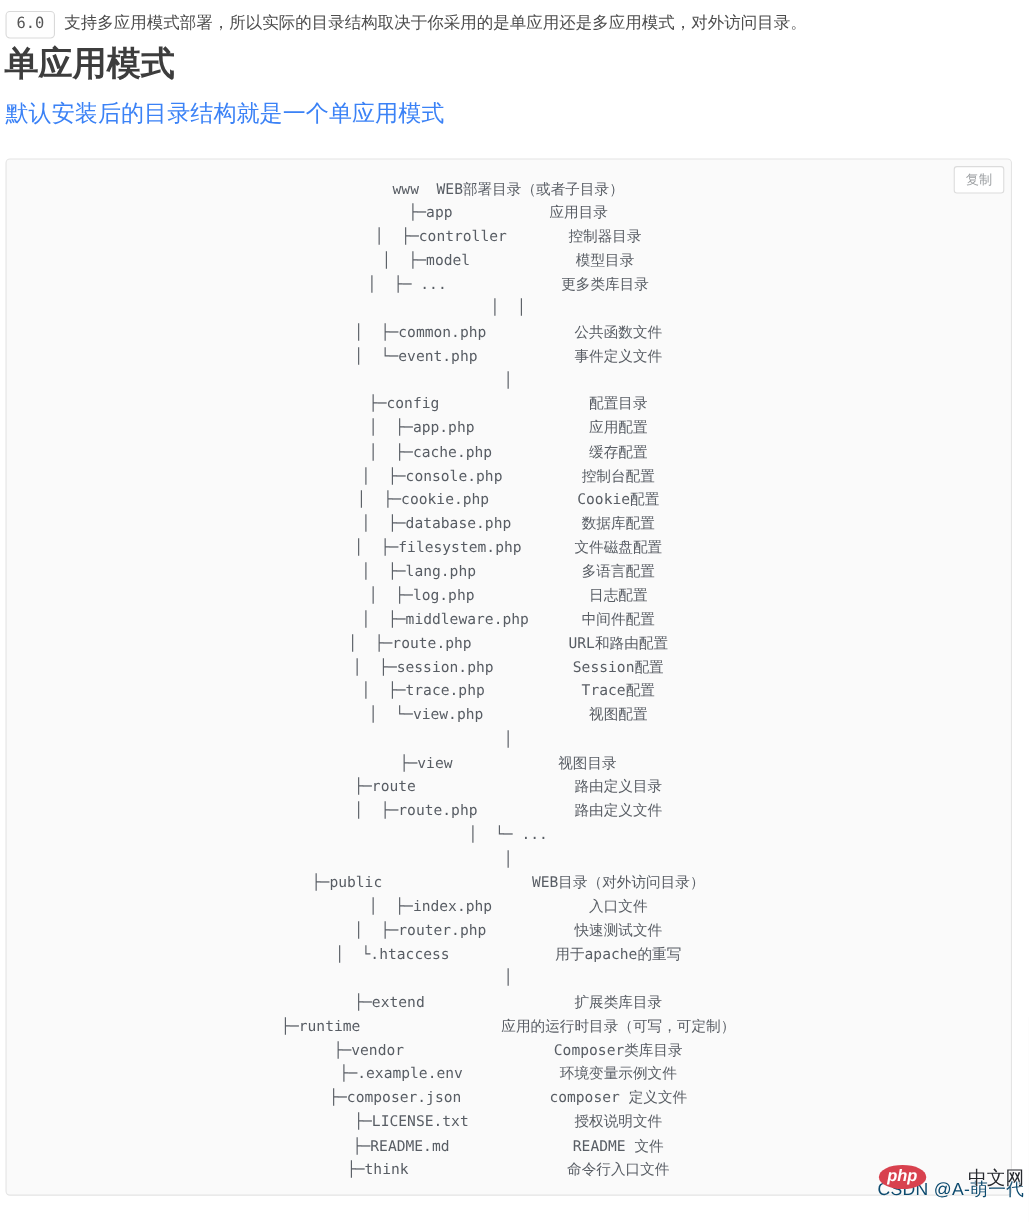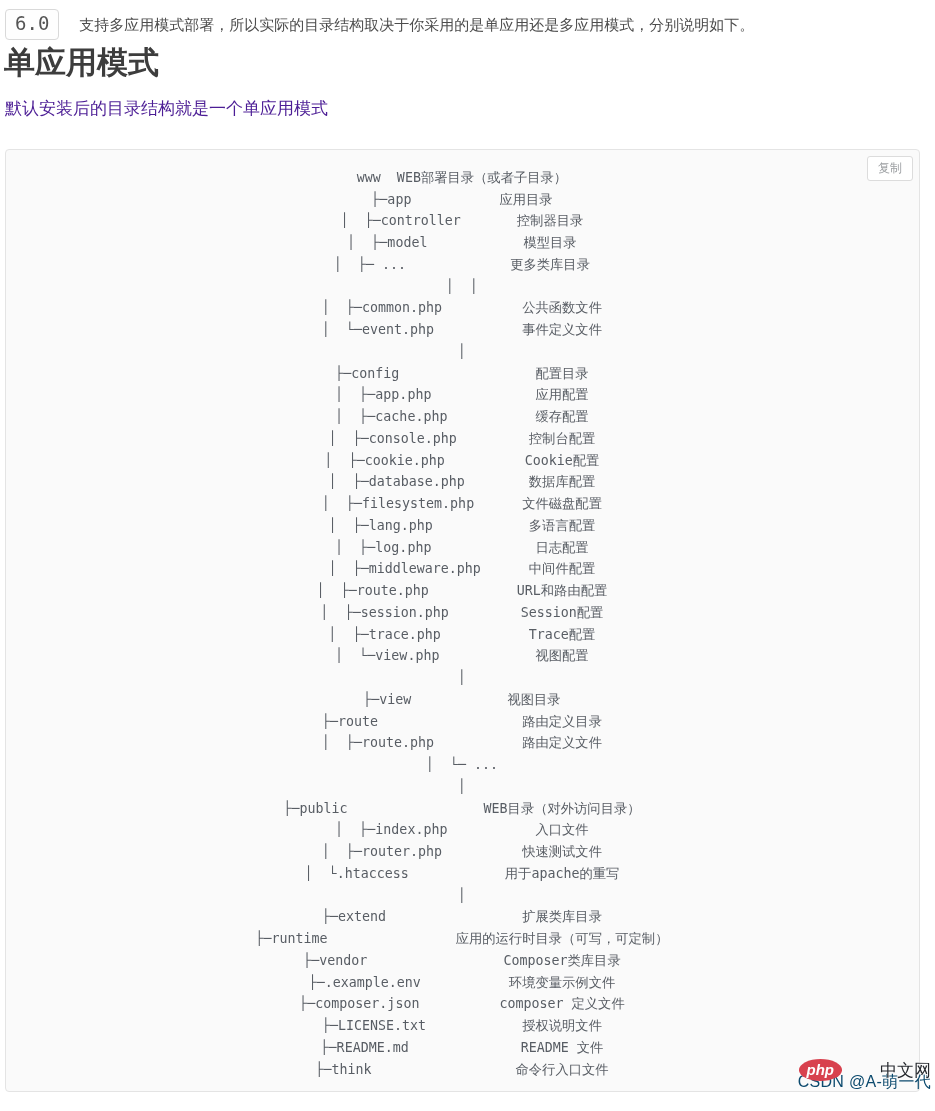--- a/index.html
+++ b/index.html
@@ -12,43 +12,43 @@
     color:#4d4d4d;
   }
   .intro {
     margin:9px 5px 0 5px;
     font-size:15px;
     line-height:24px;
     color:#4d4d4d;
   }
   .badge {
     font-family:"DejaVu Sans Mono","Liberation Mono",monospace;
-    font-size:19px;
+    font-size:14px;
     color:#555;
     background:#fefefe;
     border:1px solid #d9d9d9;
     border-radius:4px;
     padding:2px 9px 3px 9px;
-    margin-right:20px;
+    margin-right:8px;
     display:inline-block;
     line-height:1.25;
     vertical-align:baseline;
   }
   h1.title {
     margin:3px 0 0 4px;
     font-size:31px;
     font-weight:600;
     color:#3d3d3d;
     line-height:40px;
   }
   .desc {
     margin:16px 0 0 5px;
-    font-size:17px;
+    font-size:21px;
     line-height:20px;
-    color:#4c1d95;
+    color:#3b82f6;
   }
   .codewrap {
     position:relative;
     margin:30px 15px 11px 5px;
     background:#fafafa;
     border:1px solid #e4e4e4;
     border-radius:4px;
     padding:17px 14px 11px 13px;
     box-sizing:border-box;
   }
@@ -111,21 +111,21 @@
     margin-top:-7px;
     color:#0c4a6e;
     font-size:16px;
     letter-spacing:0.3px;
   }
 </style>
 </head>
 <body>
 
 <p class="intro">
-  <span class="badge">6.0</span><span>支持多应用模式部署，所以实际的目录结构取决于你采用的是单应用还是多应用模式，分别说明如下。</span>
+  <span class="badge">6.0</span><span>支持多应用模式部署，所以实际的目录结构取决于你采用的是单应用还是多应用模式，对外访问目录。</span>
 </p>
 
 <h1 class="title">单应用模式</h1>
 
 <p class="desc">默认安装后的目录结构就是一个单应用模式</p>
 
 <div class="codewrap">
   <button class="copy-btn">复制</button>
   <div class="code"><div class="code-line">www  WEB部署目录（或者子目录）</div><div class="code-line">├─app           应用目录</div><div class="code-line">│  ├─controller       控制器目录</div><div class="code-line">│  ├─model            模型目录</div><div class="code-line">│  ├─ ...             更多类库目录</div><div class="code-line">│  │</div><div class="code-line">│  ├─common.php          公共函数文件</div><div class="code-line">│  └─event.php           事件定义文件</div><div class="code-line">│</div><div class="code-line">├─config                 配置目录</div><div class="code-line">│  ├─app.php             应用配置</div><div class="code-line">│  ├─cache.php           缓存配置</div><div class="code-line">│  ├─console.php         控制台配置</div><div class="code-line">│  ├─cookie.php          Cookie配置</div><div class="code-line">│  ├─database.php        数据库配置</div><div class="code-line">│  ├─filesystem.php      文件磁盘配置</div><div class="code-line">│  ├─lang.php            多语言配置</div><div class="code-line">│  ├─log.php             日志配置</div><div class="code-line">│  ├─middleware.php      中间件配置</div><div class="code-line">│  ├─route.php           URL和路由配置</div><div class="code-line">│  ├─session.php         Session配置</div><div class="code-line">│  ├─trace.php           Trace配置</div><div class="code-line">│  └─view.php            视图配置</div><div class="code-line">│</div><div class="code-line">├─view            视图目录</div><div class="code-line">├─route                  路由定义目录</div><div class="code-line">│  ├─route.php           路由定义文件</div><div class="code-line">│  └─ ...</div><div class="code-line">│</div><div class="code-line">├─public                 WEB目录（对外访问目录）</div><div class="code-line">│  ├─index.php           入口文件</div><div class="code-line">│  ├─router.php          快速测试文件</div><div class="code-line">│  └.htaccess            用于apache的重写</div><div class="code-line">│</div><div class="code-line">├─extend                 扩展类库目录</div><div class="code-line">├─runtime                应用的运行时目录（可写，可定制）</div><div class="code-line">├─vendor                 Composer类库目录</div><div class="code-line">├─.example.env           环境变量示例文件</div><div class="code-line">├─composer.json          composer 定义文件</div><div class="code-line">├─LICENSE.txt            授权说明文件</div><div class="code-line">├─README.md              README 文件</div><div class="code-line">├─think                  命令行入口文件</div></div>
 </div>

